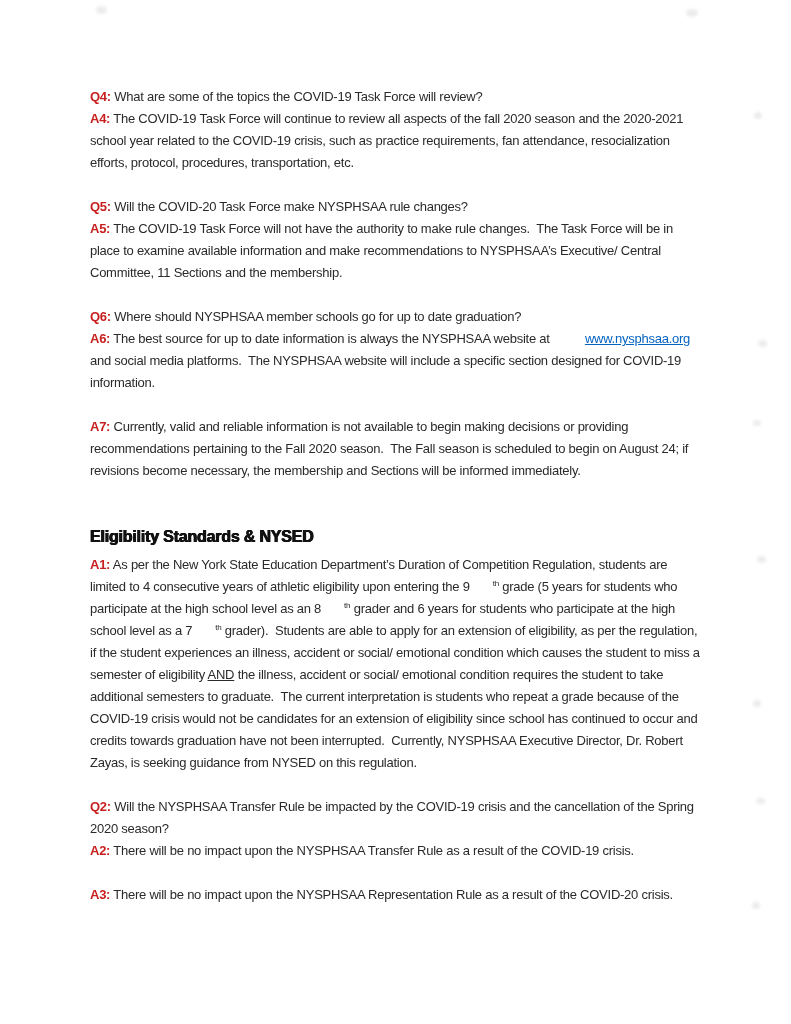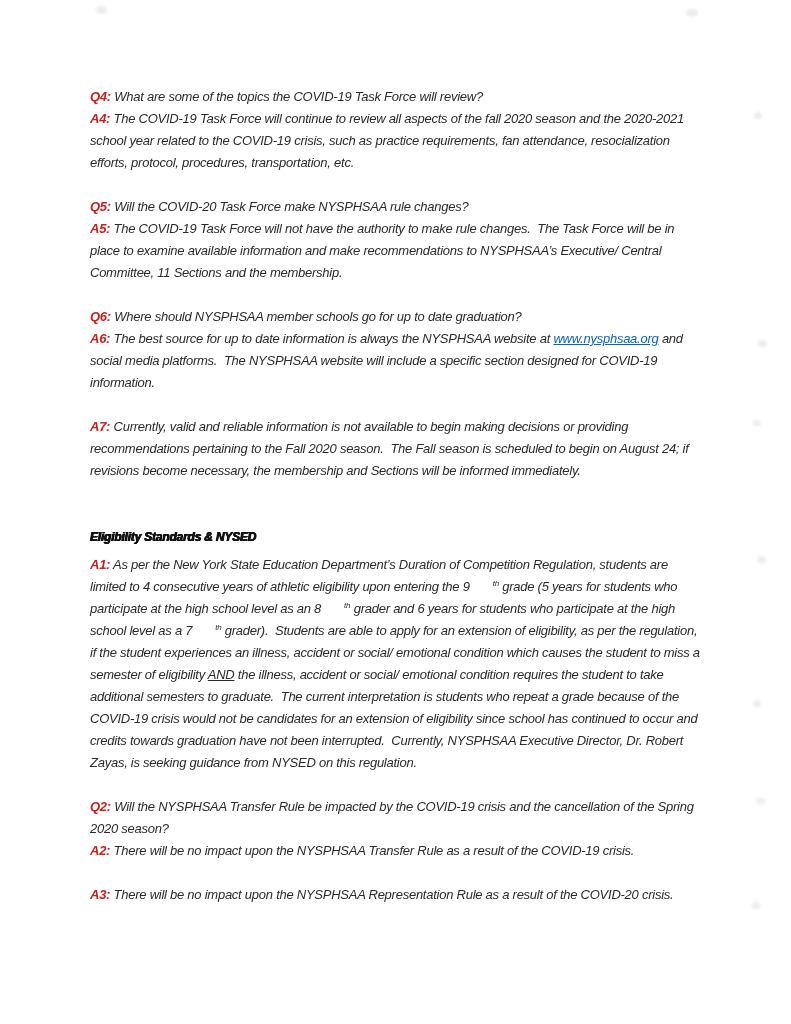--- a/index.html
+++ b/index.html
@@ -10,44 +10,44 @@
     --page-bg:#ffffff;
   }
   *{box-sizing:border-box;}
   html,body{margin:0;padding:0;background:#ffffff;}
   .page{
     position:relative;
     width:791px;height:996px;
     background:var(--page-bg,#fff);
     font-family:"Liberation Sans",sans-serif;
     overflow:hidden;
-    font-style:italic;
   }
   .content{
     position:absolute;
     left:90px;top:86px;width:616px;
     color:var(--body-color,#2a2a2a);
     font-size:13px;
     letter-spacing:-0.25px;
     line-height:22px;
   }
   section{margin:0;padding:0;}
   .qa-block{margin:0 0 22px 0;}
   .qa-text{margin:0;white-space:pre-wrap;}
   .qa-label{color:var(--q-color,#c7201f);font-weight:700;}
   .doc-link{
     color:var(--link-color,#0563c1);
     text-decoration:underline;
     cursor:pointer;
+    margin-left:32px;
   }
   .u{text-decoration:underline;}
   sup.sup{font-size:0.62em;line-height:0;vertical-align:super;padding-left:23px;}
   .section-heading{
     font-family:"Liberation Sans",sans-serif;
-    font-size:12px;
+    font-size:16px;
     font-weight:900;
     color:var(--heading-color,#121212);
     letter-spacing:-0.2px;
     text-shadow:0.45px 0 currentColor,-0.45px 0 currentColor,0 0.3px currentColor;
     margin:44px 0 6px 0;
   }
   
   .smudge{
     position:absolute;
     background:#e9e9e9;

